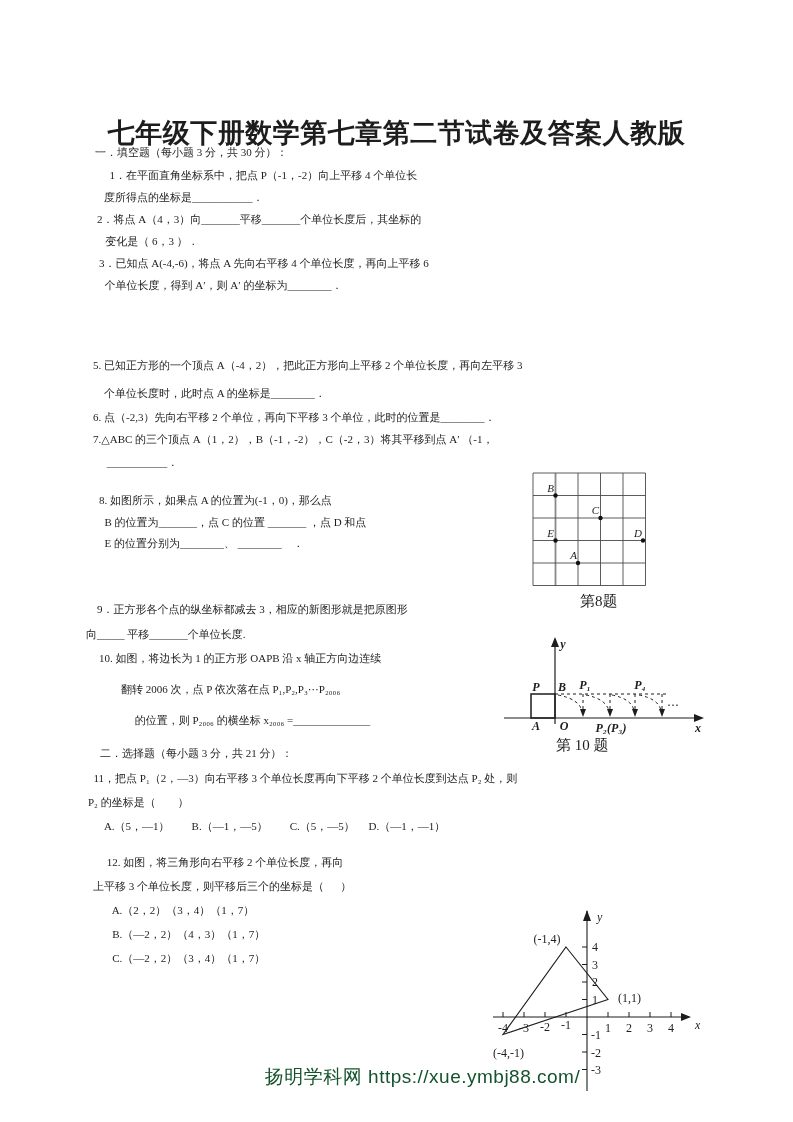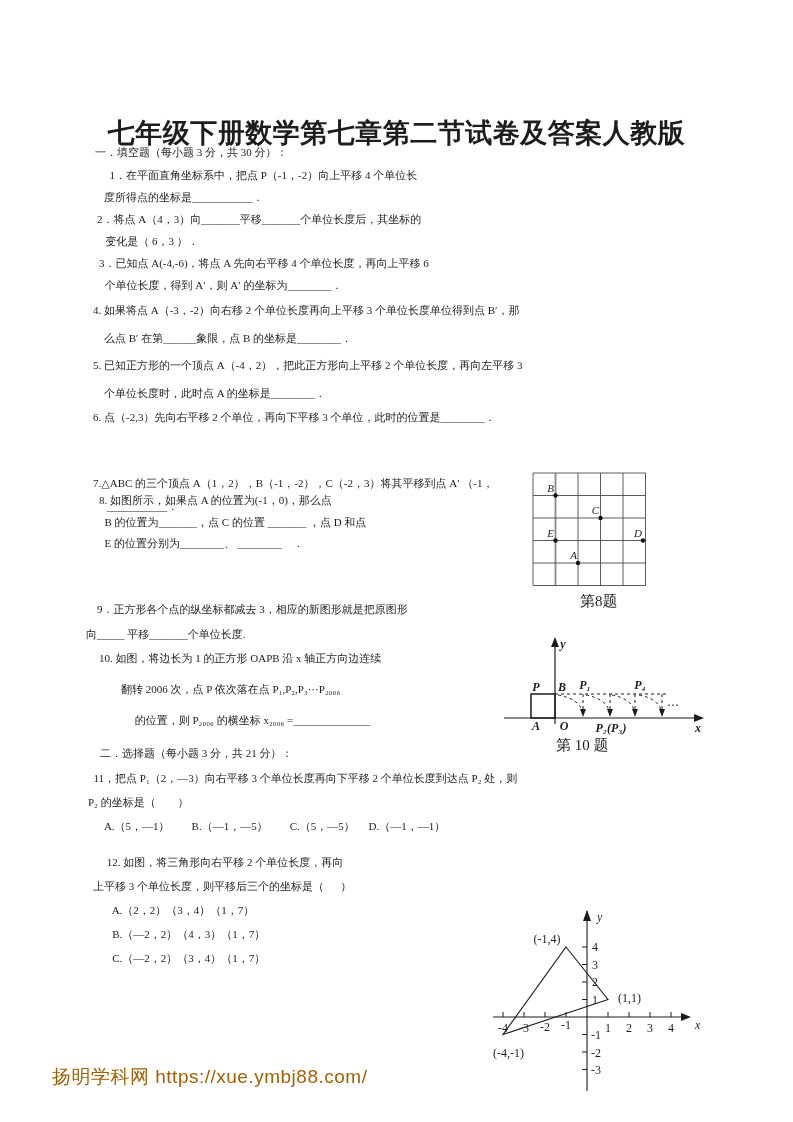--- a/index.html
+++ b/index.html
@@ -16,22 +16,22 @@
   .tb div{white-space:pre;}
   .lh21 div{line-height:21.5px;}
   .lh22 div{line-height:22px;}
   .lh23 div{line-height:23px;}
   .lh24 div{line-height:24px;}
   .lh25 div{line-height:25px;}
   .lh27 div{line-height:27.5px;}
   .lh31 div{line-height:31px;}
   .cap{position:absolute;font-size:15px;white-space:pre;}
   .wm{
-    position:absolute;top:1064px;left:52px;width:741px;text-align:left;
-    font-size:19px;color:#a16207;letter-spacing:0.5px;
+    position:absolute;top:1064px;left:52px;width:741px;text-align:center;
+    font-size:19px;color:#14532d;letter-spacing:0.5px;
     font-family:"Liberation Sans","DejaVu Sans",sans-serif;
   }
   svg{position:absolute;overflow:visible;}
   svg text{font-family:"Liberation Serif","DejaVu Serif",serif;fill:#1d1d1d;}
   .var{font-style:italic;}
   .varb{font-style:italic;font-weight:bold;}
 </style>
 </head>
 <body>
 
@@ -39,24 +39,23 @@
 
   <div class="wm">扬明学科网 https://xue.ymbj88.com/</div>
 
   <h1 class="title">七年级下册数学第七章第二节试卷及答案人教版</h1>
 
   <div class="tb" style="left:95px;top:145px;">一．填空题（每小题 3 分，共 30 分）：</div>
 
   <div class="tb lh22" style="left:104px;top:164px;"><div>  1．在平面直角坐标系中，把点 P（-1，-2）向上平移 4 个单位长</div><div>度所得点的坐标是___________．</div></div>
   <div class="tb lh22" style="left:97px;top:208px;"><div>2．将点 A（4，3）向_______平移_______个单位长度后，其坐标的</div><div>   变化是（ 6，3 ）．</div></div>
   <div class="tb lh22" style="left:99px;top:252px;"><div>3．已知点 A(-4,-6)，将点 A 先向右平移 4 个单位长度，再向上平移 6</div><div>  个单位长度，得到 A′，则 A′ 的坐标为________．</div></div>
-  <div class="tb lh27" style="left:93px;top:297px;"><div>4. 如果将点 A（-3，-2）向右移 2 个单位长度再向上平移 3 个单位长度单位得到点 B′，那</div><div>    么点 B′ 在第______象限，点 B 的坐标是________．</div></div>
   <div class="tb lh27" style="left:93px;top:352px;"><div>5. 已知正方形的一个顶点 A（-4，2），把此正方形向上平移 2 个单位长度，再向左平移 3</div><div>    个单位长度时，此时点 A 的坐标是________．</div></div>
   <div class="tb lh22" style="left:93px;top:406px;"><div>6. 点（-2,3）先向右平移 2 个单位，再向下平移 3 个单位，此时的位置是________．</div></div>
-  <div class="tb lh23" style="left:93px;top:428px;margin-top:44px;"><div>7.△ABC 的三个顶点 A（1，2），B（-1，-2），C（-2，3）将其平移到点 A′ （-1，</div><div>     ___________．</div></div>
+  <div class="tb lh23" style="left:93px;top:428px;"><div>7.△ABC 的三个顶点 A（1，2），B（-1，-2），C（-2，3）将其平移到点 A′ （-1，</div><div>     ___________．</div></div>
   <div class="tb lh21" style="left:99px;top:490px;"><div>8. 如图所示，如果点 A 的位置为(-1，0)，那么点</div><div>  B 的位置为_______，点 C 的位置 _______ ，点 D 和点</div><div>  E 的位置分别为________、 ________　．</div></div>
   <div class="tb lh25" style="left:86px;top:597px;"><div>    9．正方形各个点的纵坐标都减去 3，相应的新图形就是把原图形</div><div>向_____ 平移_______个单位长度.</div></div>
   <div class="tb lh31" style="left:99px;top:643px;"><div>10. 如图，将边长为 1 的正方形 OAPB 沿 x 轴正方向边连续</div><div>        翻转 2006 次，点 P 依次落在点 P₁,P₂,P₃⋯P₂₀₀₆</div><div>             的位置，则 P₂₀₀₆ 的横坐标 x₂₀₀₆ =______________</div></div>
 
   <div class="tb" style="left:100px;top:746px;">二．选择题（每小题 3 分，共 21 分）：</div>
   <div class="tb lh24" style="left:88px;top:766px;"><div>  11，把点 P₁（2，—3）向右平移 3 个单位长度再向下平移 2 个单位长度到达点 P₂ 处，则</div><div>P₂ 的坐标是（        ）</div><div>      A.（5，—1）        B.（—1，—5）        C.（5，—5）     D.（—1，—1）</div></div>
   <div class="tb lh24" style="left:93px;top:850px;"><div>     12. 如图，将三角形向右平移 2 个单位长度，再向</div><div>上平移 3 个单位长度，则平移后三个的坐标是（      ）</div><div>       A.（2，2）（3，4）（1，7）</div><div>       B.（—2，2）（4，3）（1，7）</div><div>       C.（—2，2）（3，4）（1，7）</div></div>
 
   <svg width="125" height="125" style="left:531px;top:471px;">
     <g stroke="#4a4a4a" stroke-width="0.9">

